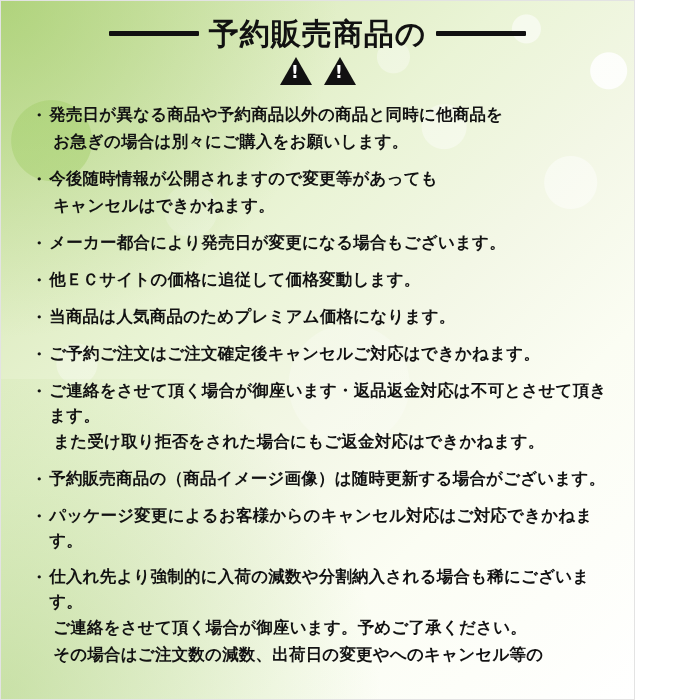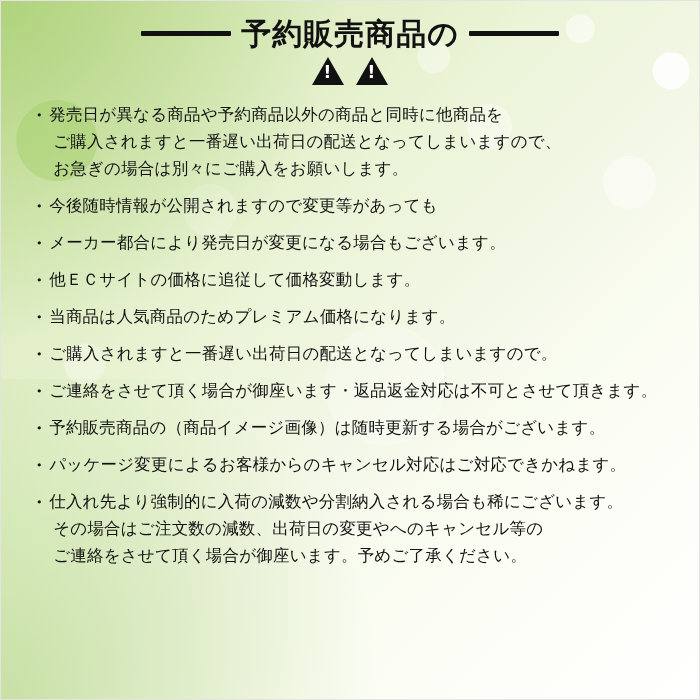--- a/index.html
+++ b/index.html
@@ -7,21 +7,21 @@
     padding: 0;
   }
   body {
     width: 700px;
     height: 700px;
     overflow: hidden;
     font-family: "DejaVu Sans", "Liberation Sans", sans-serif;
   }
   #page {
     position: relative;
-    width: 700px;
+    width: 635px;
     height: 700px;
     box-sizing: border-box;
     background-color: #e9f2d8;
     background-image:
       radial-gradient(circle at 96% 10%, rgba(255,255,255,0.85) 0 18px, rgba(255,255,255,0) 19px),
       radial-gradient(circle at 83% 4%, rgba(255,255,255,0.55) 0 14px, rgba(255,255,255,0) 15px),
       radial-gradient(circle at 70% 18%, rgba(255,255,255,0.40) 0 22px, rgba(255,255,255,0) 23px),
       radial-gradient(circle at 90% 26%, rgba(255,255,255,0.45) 0 26px, rgba(255,255,255,0) 27px),
       radial-gradient(circle at 62% 8%, rgba(255,255,255,0.35) 0 16px, rgba(255,255,255,0) 17px),
       radial-gradient(circle at 12% 52%, rgba(255,255,255,0.30) 0 20px, rgba(255,255,255,0) 21px),
@@ -132,20 +132,21 @@
     font-size: 20px;
     line-height: 1.35;
     text-align: left;
     color: #121212;
   }
   .bullet.empty {
     color: transparent;
   }
   .txt {
     flex: 1 1 auto;
+    font-weight: bold;
   }
   .cont .txt {
     padding-left: 4px;
   }
 </style>
 </head>
 <body>
 
 <div id="page">
   <div class="content">
@@ -170,33 +171,33 @@
 
     <div class="list">
 
       <div class="item">
         <div class="row">
           <span class="bullet">・</span>
           <span class="txt">発売日が異なる商品や予約商品以外の商品と同時に他商品を</span>
         </div>
         <div class="row cont">
           <span class="bullet empty">・</span>
-          <span class="txt">ご購入されますと一番遅い出荷日の配送となってしまいますので、</span>
-        </div>
-        <div class="row cont">
-          <span class="bullet empty">・</span>
           <span class="txt">お急ぎの場合は別々にご購入をお願いします。</span>
         </div>
       </div>
 
       <div class="item">
         <div class="row">
           <span class="bullet">・</span>
           <span class="txt">今後随時情報が公開されますので変更等があっても</span>
         </div>
+        <div class="row cont">
+          <span class="bullet empty">・</span>
+          <span class="txt">キャンセルはできかねます。</span>
+        </div>
       </div>
 
       <div class="item">
         <div class="row">
           <span class="bullet">・</span>
           <span class="txt">メーカー都合により発売日が変更になる場合もございます。</span>
         </div>
       </div>
 
       <div class="item">
@@ -209,29 +210,33 @@
       <div class="item">
         <div class="row">
           <span class="bullet">・</span>
           <span class="txt">当商品は人気商品のためプレミアム価格になります。</span>
         </div>
       </div>
 
       <div class="item">
         <div class="row">
           <span class="bullet">・</span>
-          <span class="txt">ご購入されますと一番遅い出荷日の配送となってしまいますので。</span>
+          <span class="txt">ご予約ご注文はご注文確定後キャンセルご対応はできかねます。</span>
         </div>
       </div>
 
       <div class="item">
         <div class="row">
           <span class="bullet">・</span>
           <span class="txt">ご連絡をさせて頂く場合が御座います・返品返金対応は不可とさせて頂きます。</span>
         </div>
+        <div class="row cont">
+          <span class="bullet empty">・</span>
+          <span class="txt">また受け取り拒否をされた場合にもご返金対応はできかねます。</span>
+        </div>
       </div>
 
       <div class="item">
         <div class="row">
           <span class="bullet">・</span>
           <span class="txt">予約販売商品の（商品イメージ画像）は随時更新する場合がございます。</span>
         </div>
       </div>
 
       <div class="item">
@@ -241,23 +246,23 @@
         </div>
       </div>
 
       <div class="item">
         <div class="row">
           <span class="bullet">・</span>
           <span class="txt">仕入れ先より強制的に入荷の減数や分割納入される場合も稀にございます。</span>
         </div>
         <div class="row cont">
           <span class="bullet empty">・</span>
+          <span class="txt">ご連絡をさせて頂く場合が御座います。予めご了承ください。</span>
+        </div>
+        <div class="row cont">
+          <span class="bullet empty">・</span>
           <span class="txt">その場合はご注文数の減数、出荷日の変更やへのキャンセル等の</span>
-        </div>
-        <div class="row cont">
-          <span class="bullet empty">・</span>
-          <span class="txt">ご連絡をさせて頂く場合が御座います。予めご了承ください。</span>
         </div>
       </div>
 
     </div>
   </div>
 </div>
 
 </body></html>

